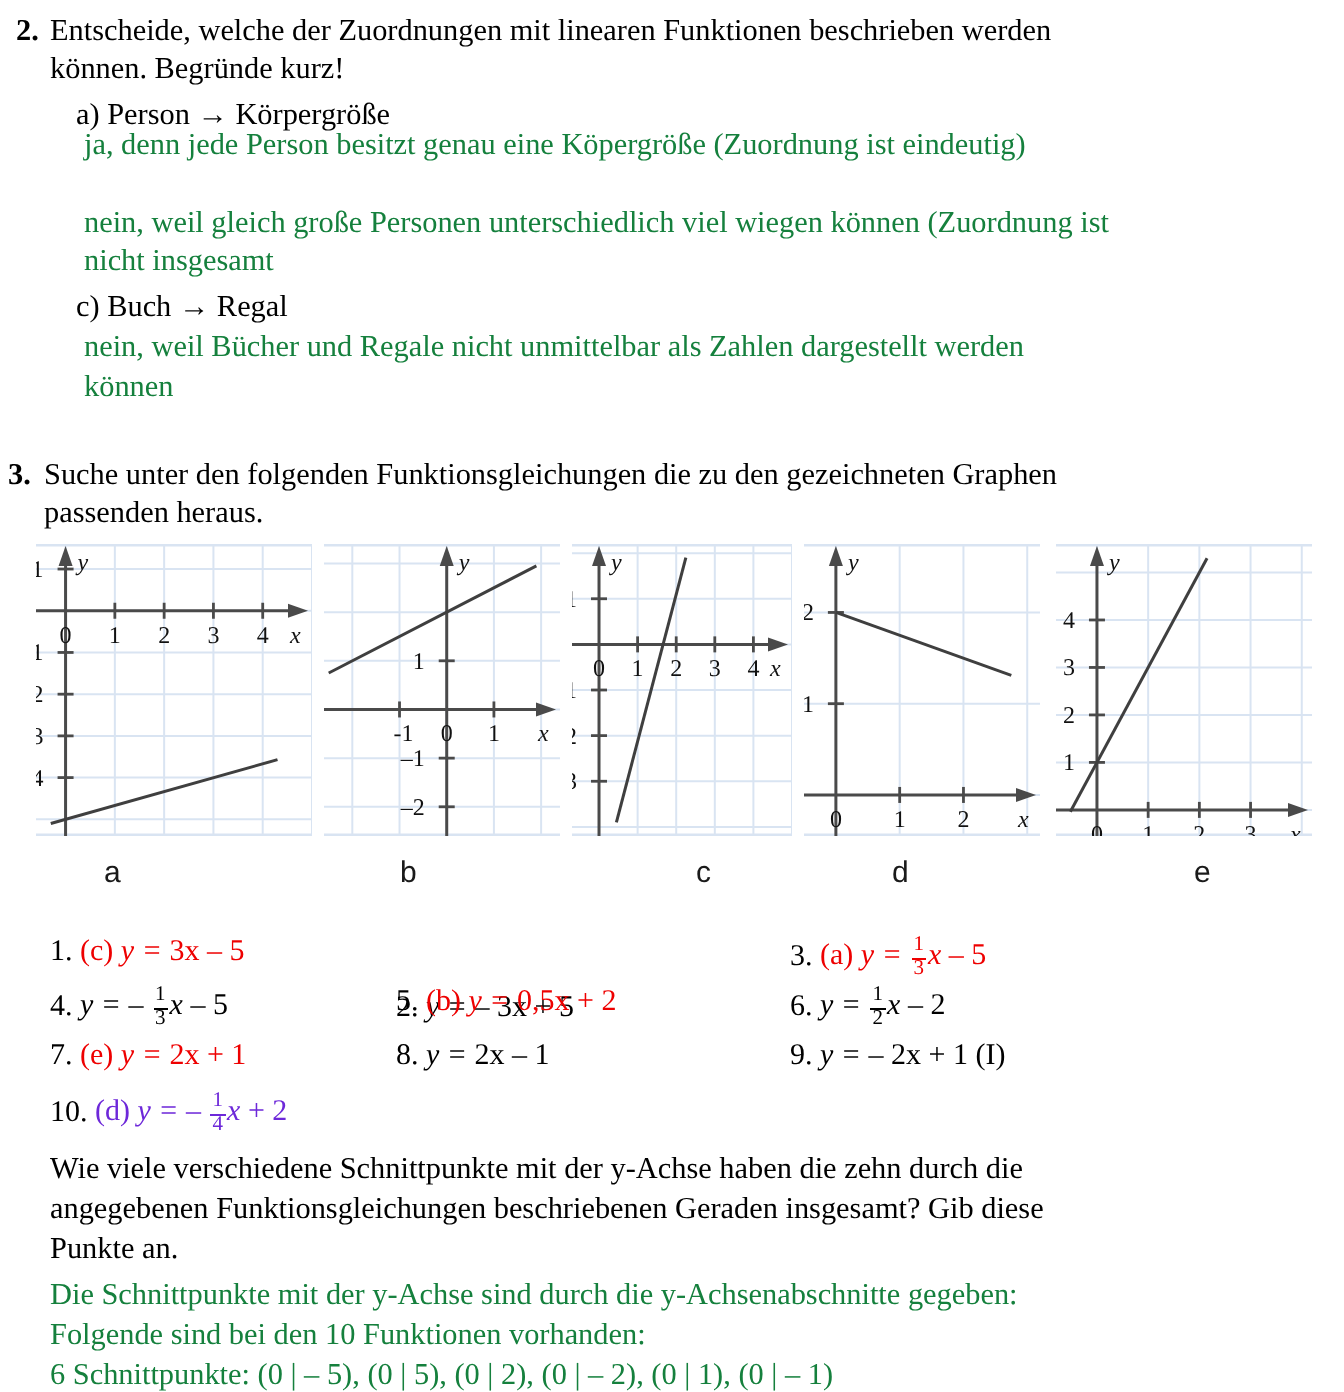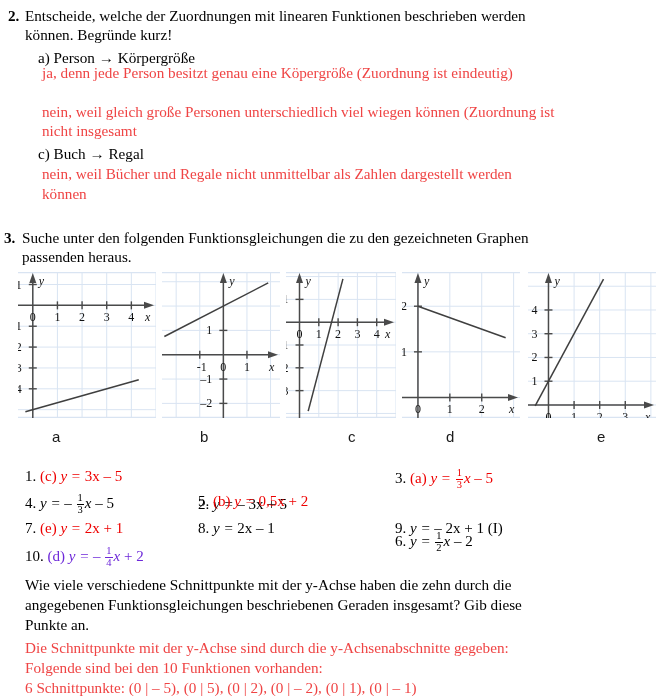--- a/index.html
+++ b/index.html
@@ -7,21 +7,21 @@
     width:672px;height:696px;
     background:#ffffff;
     font-family:"Liberation Serif", serif;
     color:#000000;
     overflow:hidden;
     position:relative;
   }
   .page{position:relative;width:672px;height:696px;}
 
   .txt{position:absolute;white-space:nowrap;font-size:15.2px;line-height:1.0;}
-  .red{color:#ef4444;}
+  .red{color:#15803d;}
   .bold{font-weight:bold;}
 
   
   .panel{position:absolute;overflow:hidden;background:#ffffff;}
   .panel svg{position:absolute;left:0;top:0;}
   .plabel{position:absolute;font-size:15px;font-family:"Liberation Sans", sans-serif;color:#1a1a1a;}
 
   
   .frac{display:inline-block;vertical-align:-0.42em;text-align:center;font-size:0.70em;line-height:1.03;margin:0 1px;}
   .frac .num{display:block;border-bottom:1px solid currentColor;padding:0 1px;}
@@ -248,21 +248,21 @@
   <div class="plabel" style="left:348px;top:428px;">c</div>
   <div class="plabel" style="left:446px;top:428px;">d</div>
   <div class="plabel" style="left:597px;top:428px;">e</div>
 
   <div id="eqlist">
       <div class="inline-row" style="left: 25px; top: 468px;"><span>1.</span> <span style="color:#ee0000">(c) <i>y =</i> 3x – 5</span></div>
       <div class="inline-row" style="left: 198px; top: 468px; margin-top: 28px;"><span>2.</span> <span style="color:#000000"><i>y =</i> – 3x + 5</span></div>
       <div class="inline-row" style="left: 395px; top: 468px;"><span>3.</span> <span style="color:#ee0000">(a) <i>y =</i> <span class="frac"><span class="num">1</span><span class="den">3</span></span><i>x</i> – 5</span></div>
       <div class="inline-row" style="left: 25px; top: 493px;"><span>4.</span> <span style="color:#000000"><i>y =</i> –&nbsp;<span class="frac"><span class="num">1</span><span class="den">3</span></span><i>x</i> – 5</span></div>
       <div class="inline-row" style="left: 198px; top: 493px;"><span>5.</span> <span style="color:#ee0000">(b) <i>y =</i> 0,5x + 2</span></div>
-      <div class="inline-row" style="left: 395px; top: 493px; margin-top: 38px;"><span>6.</span> <span style="color:#000000"><i>y =</i> <span class="frac"><span class="num">1</span><span class="den">2</span></span><i>x</i> – 2</span></div>
+      <div class="inline-row" style="left: 395px; top: 493px;"><span>6.</span> <span style="color:#000000"><i>y =</i> <span class="frac"><span class="num">1</span><span class="den">2</span></span><i>x</i> – 2</span></div>
       <div class="inline-row" style="left: 25px; top: 520px;"><span>7.</span> <span style="color:#ee0000">(e) <i>y =</i> 2x + 1</span></div>
       <div class="inline-row" style="left: 198px; top: 520px;"><span>8.</span> <span style="color:#000000"><i>y =</i> 2x – 1</span></div>
       <div class="inline-row" style="left: 395px; top: 520px; text-align: right;"><span>9.</span> <span style="color:#000000"><i>y =</i> – 2x + 1 (I)</span></div>
       <div class="inline-row" style="left: 25px; top: 546px;"><span>10.</span> <span style="color:#6d28d9">(d) <i>y =</i> –&nbsp;<span class="frac"><span class="num">1</span><span class="den">4</span></span><i>x</i> + 2</span></div>
     </div>
 
   <div class="txt" style="left:25px;top:577px;">Wie viele verschiedene Schnittpunkte mit der y-Achse haben die zehn durch die</div>
   <div class="txt" style="left:25px;top:597px;">angegebenen Funktionsgleichungen beschriebenen Geraden insgesamt? Gib diese</div>
   <div class="txt" style="left:25px;top:617px;">Punkte an.</div>
 

